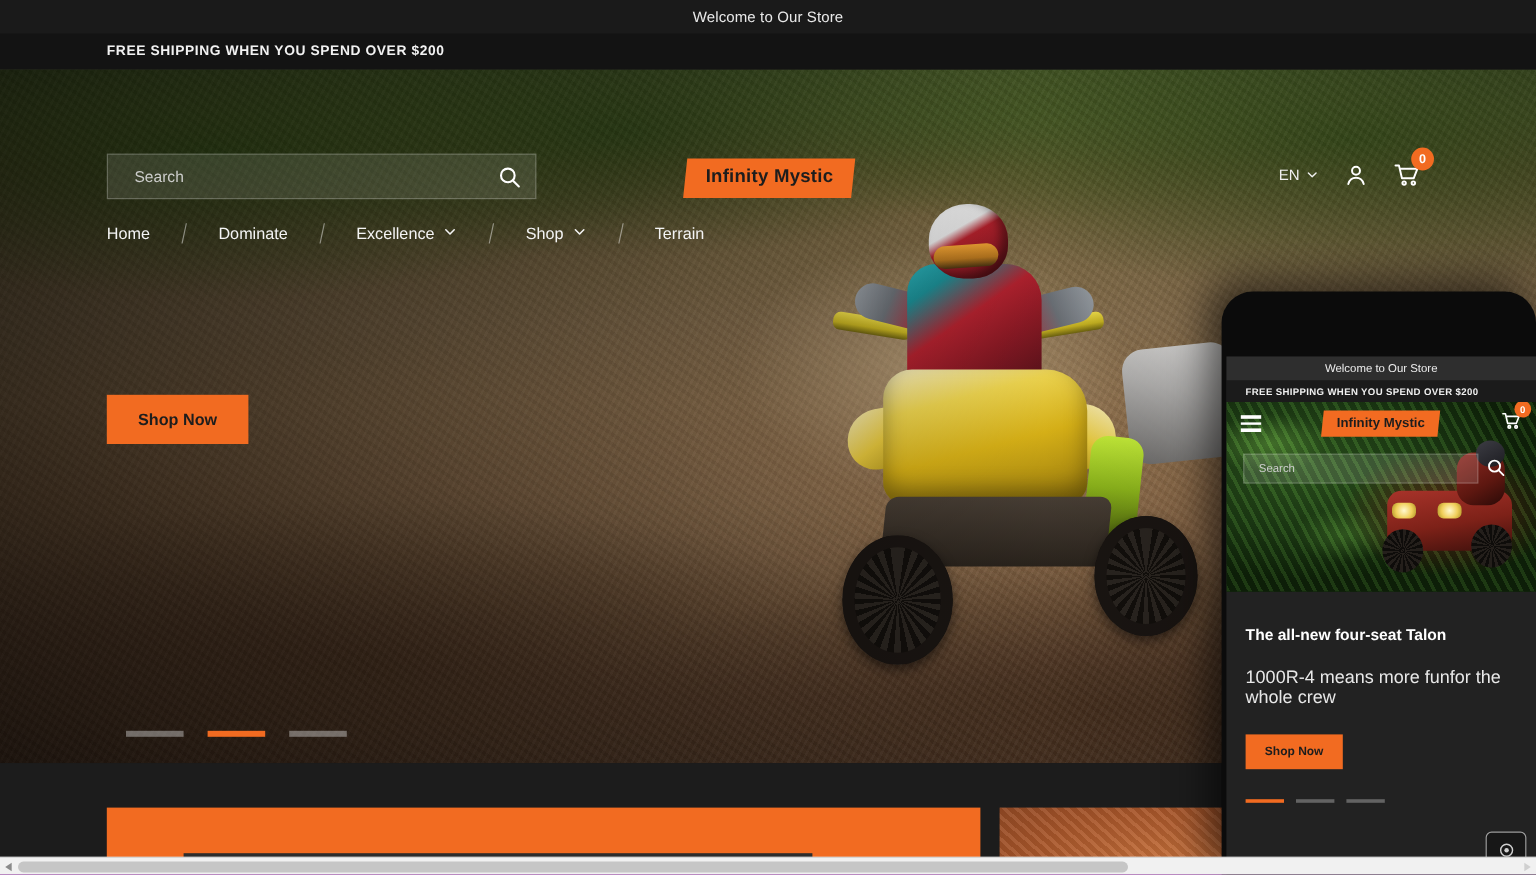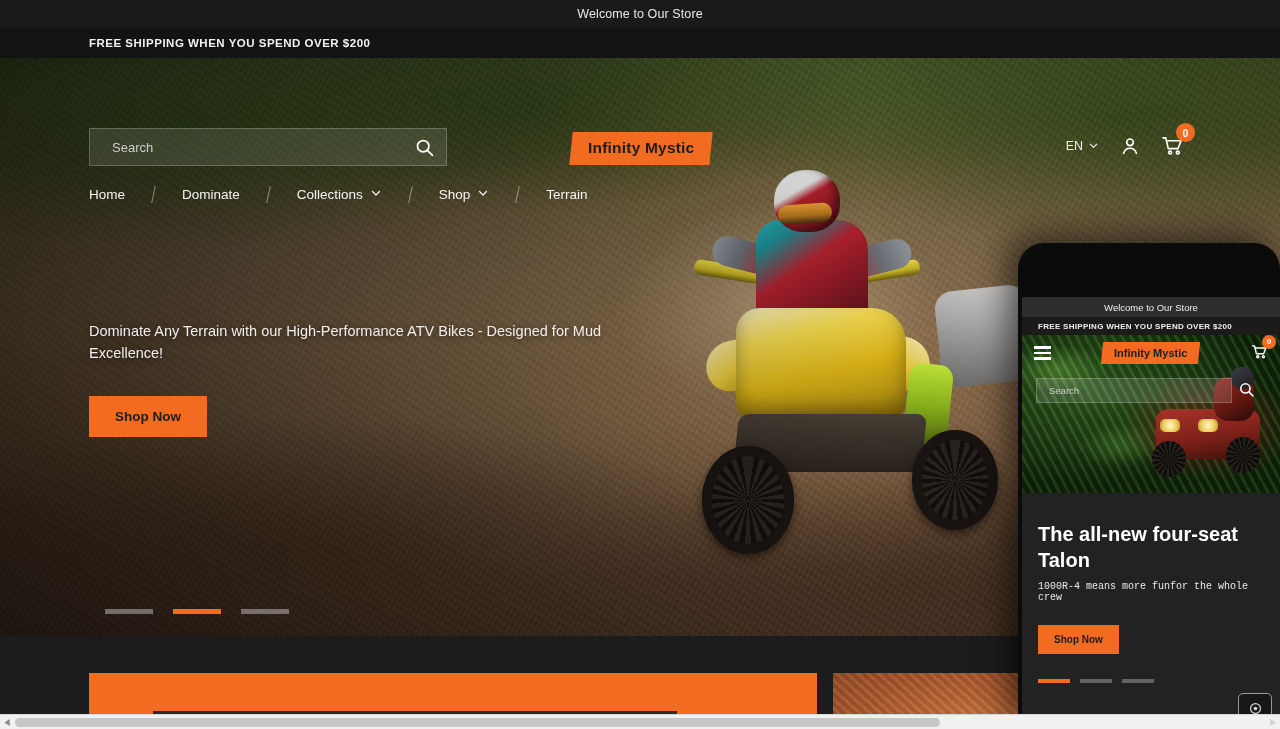--- a/index.html
+++ b/index.html
@@ -457,25 +457,25 @@
   }
   .m-search input::placeholder { color: #cfcfcf; }
   .m-searchbtn {
     position: absolute; right: -24px; top: 2px;
     background: transparent; border: 0; cursor: pointer;
     padding: 0;
   }
 
   .m-copy { padding: 28px 16px 0; }
   .m-title {
-    color: #fff; font-size: 20px; font-weight: 700; line-height: 1.3;
+    color: #fff; font-size: 13px; font-weight: 700; line-height: 1.3;
   }
   .m-sub {
-    margin-top: 8px;
-    color: #e8e8e8; font-size: 10px; font-family: Liberation Mono, monospace;
+    margin-top: 18px;
+    color: #e8e8e8; font-size: 15px;
   }
   .m-shop {
     margin-top: 22px;
     background: #f26b21; color: #1d1d1d; border: 0;
     font-family: "Liberation Sans", sans-serif;
     font-size: 10px; font-weight: 700;
     padding: 9px 16px; cursor: pointer;
   }
   .m-dots {
     display: flex; gap: 10px;
@@ -602,42 +602,41 @@
           <span>Home</span>
         </div>
         <div class="nav-sep"></div>
 
         <div class="nav-item">
           <span>Dominate</span>
         </div>
         <div class="nav-sep"></div>
 
         <div class="nav-item">
-          <span>Collections</span>
+          <span>Excellence</span>
           <svg width="12" height="12" viewBox="0 0 24 24" fill="none" stroke="#f4f4f4" stroke-width="2.6" stroke-linecap="round" stroke-linejoin="round">
             <polyline points="5 9 12 16 19 9"></polyline>
           </svg>
         </div>
         <div class="nav-sep"></div>
 
         <div class="nav-item">
           <span>Shop</span>
           <svg width="12" height="12" viewBox="0 0 24 24" fill="none" stroke="#f4f4f4" stroke-width="2.6" stroke-linecap="round" stroke-linejoin="round">
             <polyline points="5 9 12 16 19 9"></polyline>
           </svg>
         </div>
         <div class="nav-sep"></div>
 
         <div class="nav-item">
           <span>Terrain</span>
         </div>
       </div>
 
       <div class="hero-copy">
-        <div class="hero-sub">Dominate Any Terrain with our High-Performance ATV Bikes - Designed for Mud Excellence!</div>
         <button class="shop-btn">Shop Now</button>
       </div>
 
       <div class="slider-dots">
         <div class="dot"></div>
         <div class="dot active"></div>
         <div class="dot"></div>
       </div>
     </div>
 

